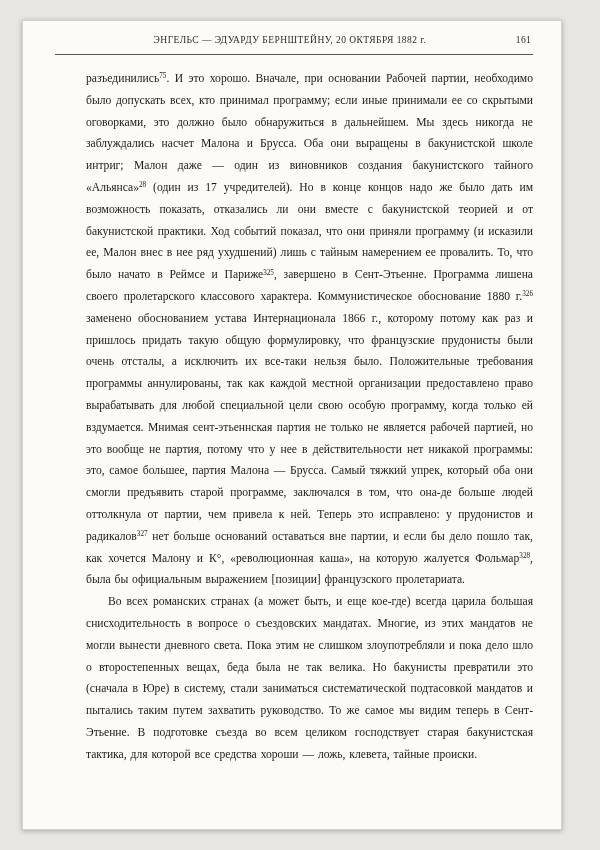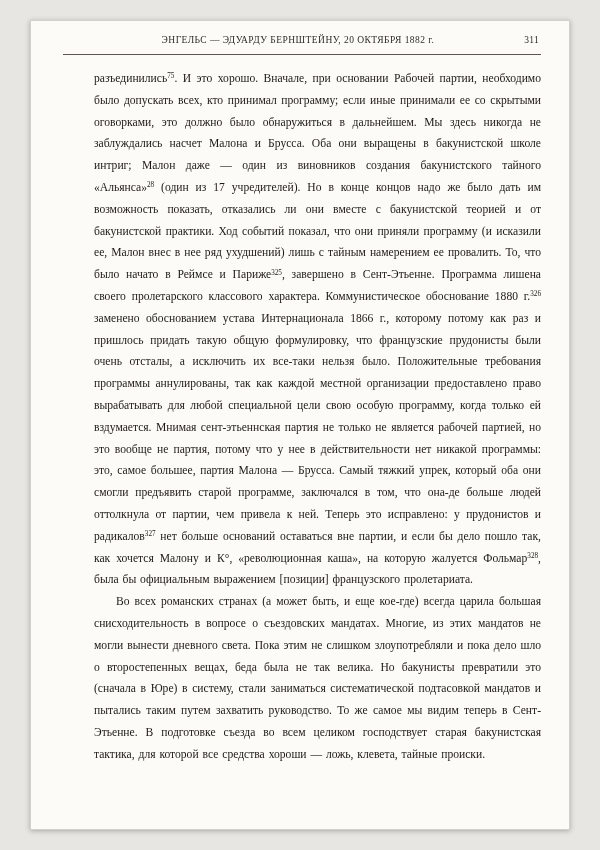--- a/index.html
+++ b/index.html
@@ -7,21 +7,21 @@
   body {
     width: 600px;
     height: 850px;
     position: relative;
     overflow: hidden;
     background: #e7e6e2;
     font-family: "Liberation Serif", serif;
   }
   .book-page {
     position: absolute;
-    left: 30px;
+    left: 22px;
     top: 20px;
     width: 540px;
     height: 810px;
     background: #fcfbf8;
     border: 1px solid #d3d1cb;
     box-shadow: 0 1px 5px rgba(0,0,0,0.28);
     padding: 14px 28px 0 32px;
   }
   .page-header {
     position: relative;
@@ -69,21 +69,21 @@
     top: -0.5em;
   }
 </style>
 </head>
 <body>
 
 <div class="book-page">
 
   <div class="page-header">
     <div class="running-title">ЭНГЕЛЬС — ЭДУАРДУ БЕРНШТЕЙНУ, 20 ОКТЯБРЯ 1882 г.</div>
-    <div class="page-number">311</div>
+    <div class="page-number">161</div>
   </div>
 
   <hr class="header-rule">
 
   <div class="body-text">
       <p class="para">разъединились<sup class="fnref">75</sup>. И это хорошо. Вначале, при основании Рабочей партии, необходимо было допускать всех, кто принимал программу; если иные принимали ее со скрытыми оговорками, это должно было обнаружиться в дальнейшем. Мы здесь никогда не заблуждались насчет Малона и Брусса. Оба они выращены в бакунистской школе интриг; Малон даже — один из виновников создания бакунистского тайного «Альянса»<sup class="fnref">28</sup> (один из 17 учредителей). Но в конце концов надо же было дать им возможность показать, отказались ли они вместе с бакунистской теорией и от бакунистской практики. Ход событий показал, что они приняли программу (и исказили ее, Малон внес в нее ряд ухудшений) лишь с тайным намерением ее провалить. То, что было начато в Реймсе и Париже<sup class="fnref">325</sup>, завершено в Сент-Этьенне. Программа лишена своего пролетарского классового характера. Коммунистическое обоснование 1880 г.<sup class="fnref">326</sup> заменено обоснованием устава Интернационала 1866 г., которому потому как раз и пришлось придать такую общую формулировку, что французские прудонисты были очень отсталы, а исключить их все-таки нельзя было. Положительные требования программы аннулированы, так как каждой местной организации предоставлено право вырабатывать для любой специальной цели свою особую программу, когда только ей вздумается. Мнимая сент-этьеннская партия не только не является рабочей партией, но это вообще не партия, потому что у нее в действительности нет никакой программы: это, самое большее, партия Малона — Брусса. Самый тяжкий упрек, который оба они смогли предъявить старой программе, заключался в том, что она-де больше людей оттолкнула от партии, чем привела к ней. Теперь это исправлено: у прудонистов и радикалов<sup class="fnref">327</sup> нет больше оснований оставаться вне партии, и если бы дело пошло так, как хочется Малону и К°, «революционная каша», на которую жалуется Фольмар<sup class="fnref">328</sup>, была бы официальным выражением [позиции] французского пролетариата.</p>
       <p class="para indent">Во всех романских странах (а может быть, и еще кое-где) всегда царила большая снисходительность в вопросе о съездовских мандатах. Многие, из этих мандатов не могли вынести дневного света. Пока этим не слишком злоупотребляли и пока дело шло о второстепенных вещах, беда была не так велика. Но бакунисты превратили это (сначала в Юре) в систему, стали заниматься систематической подтасовкой мандатов и пытались таким путем захватить руководство. То же самое мы видим теперь в Сент-Этьенне. В подготовке съезда во всем целиком господствует старая бакунистская тактика, для которой все средства хороши — ложь, клевета, тайные происки.</p>
     </div>
 
 </div>

